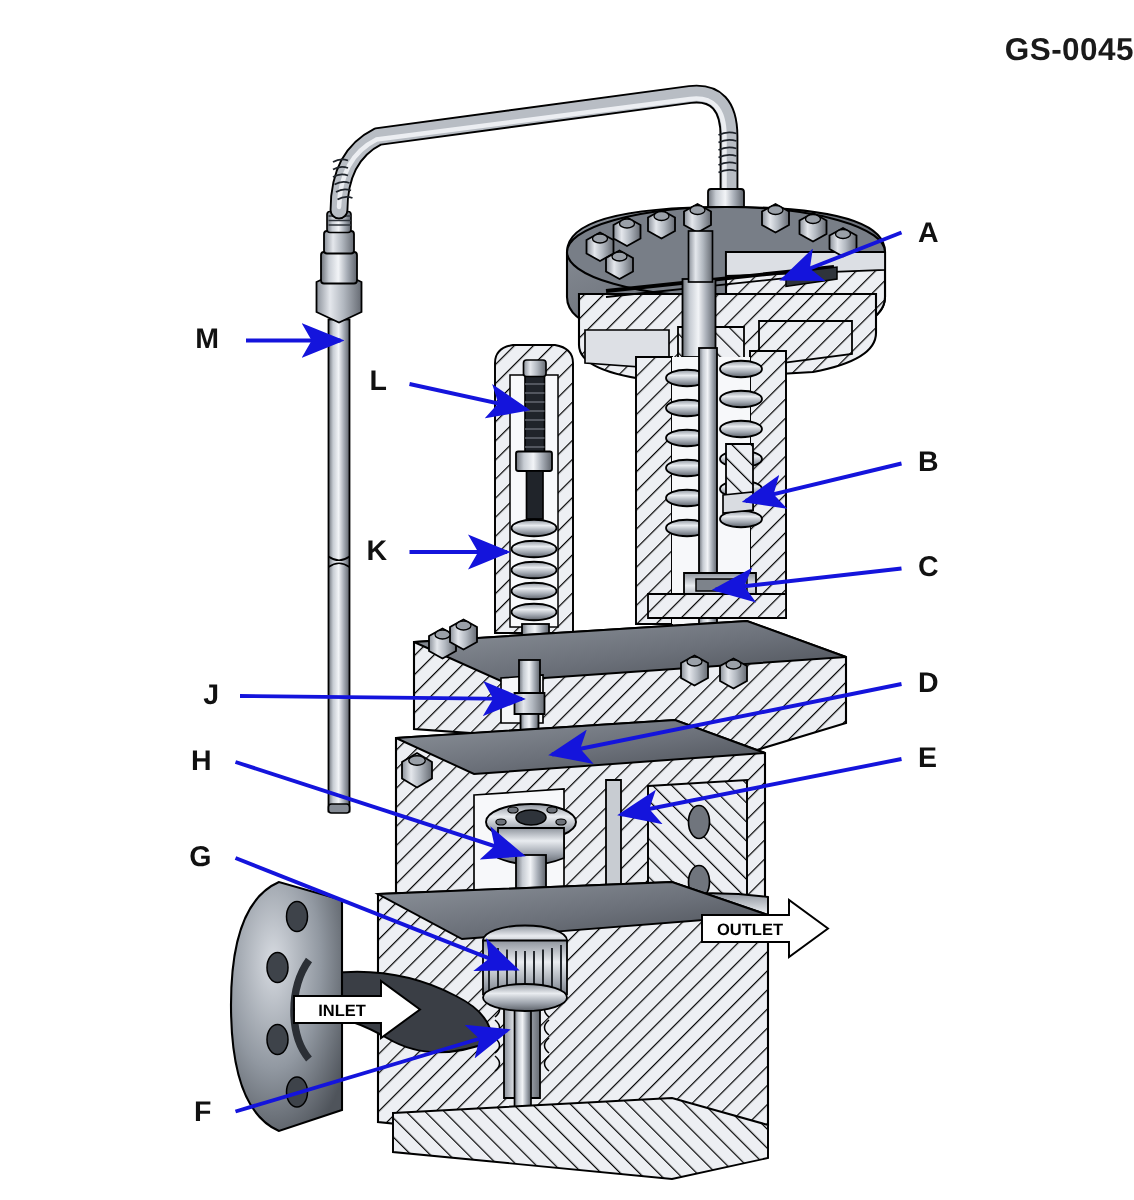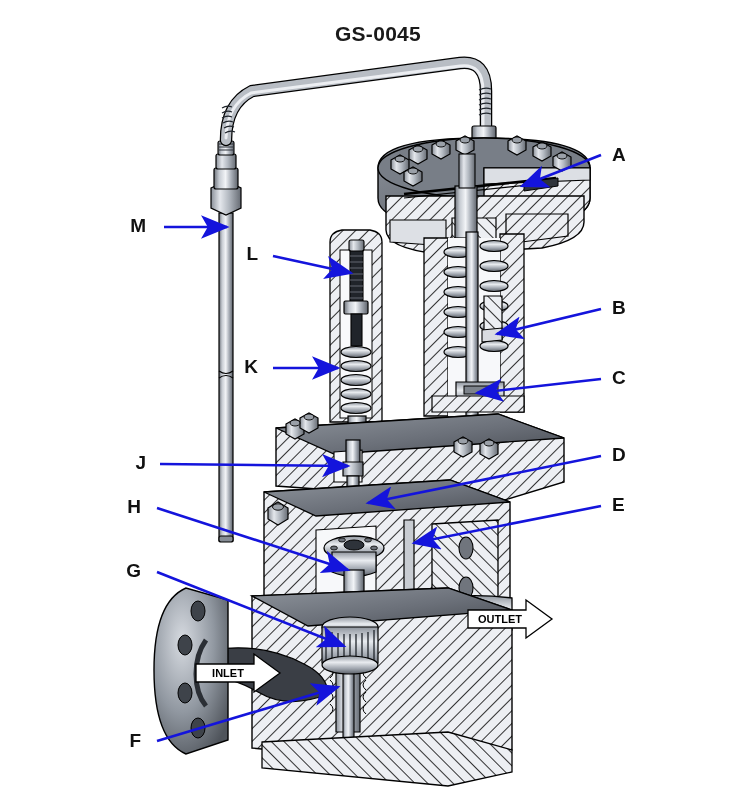--- a/index.html
+++ b/index.html
@@ -5,21 +5,21 @@
   html,body{margin:0;padding:0;background:#ffffff;}
   body{
     width:756px;height:800px;
     font-family:"Liberation Sans", sans-serif;
     overflow:hidden;
     position:relative;
   }
   #stage{position:absolute;left:0;top:0;width:756px;height:800px;}
   #title{
     position:absolute;left:0;top:22px;width:756px;
-    text-align:center;
+    text-align:right;
     font-size:21px;font-weight:bold;color:#1a1a1a;
     letter-spacing:0.3px;
   }
   svg{position:absolute;left:0;top:0;width:756px;height:800px;}
   .lbl{
     font-family:"Liberation Sans", sans-serif;
     font-size:19px;font-weight:bold;fill:#111111;
   }
   .flowlbl{
     font-family:"Liberation Sans", sans-serif;

